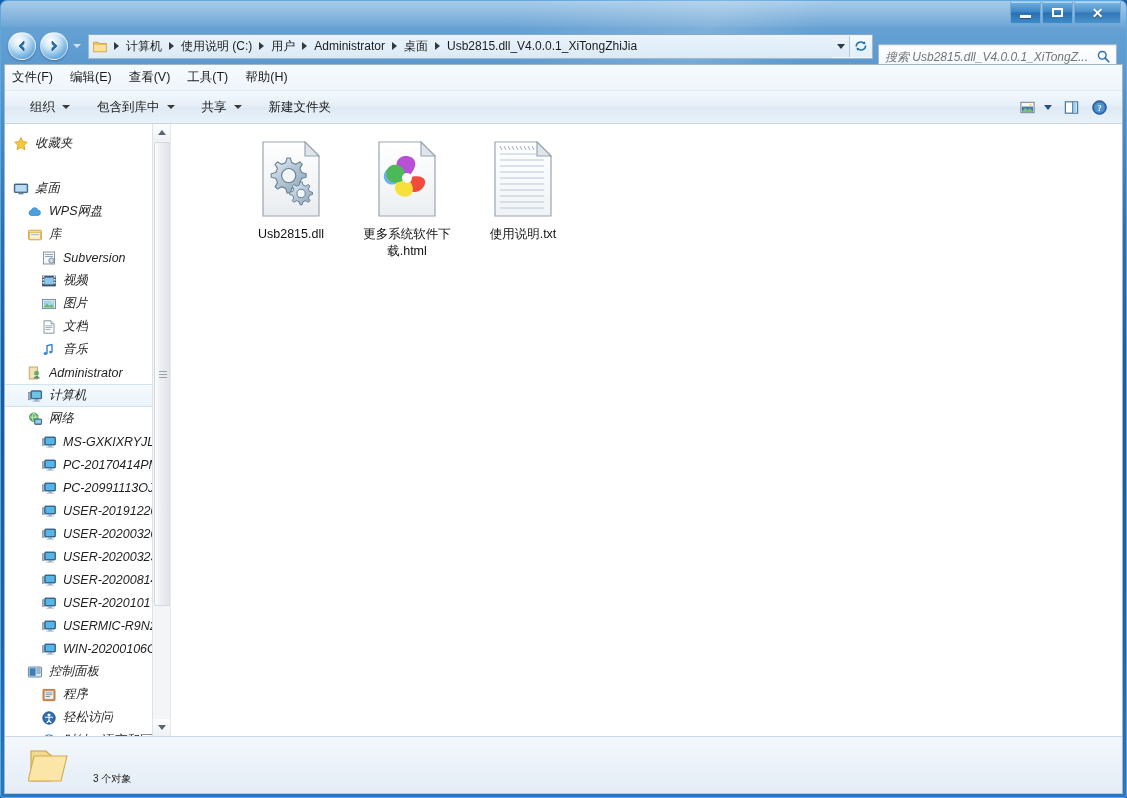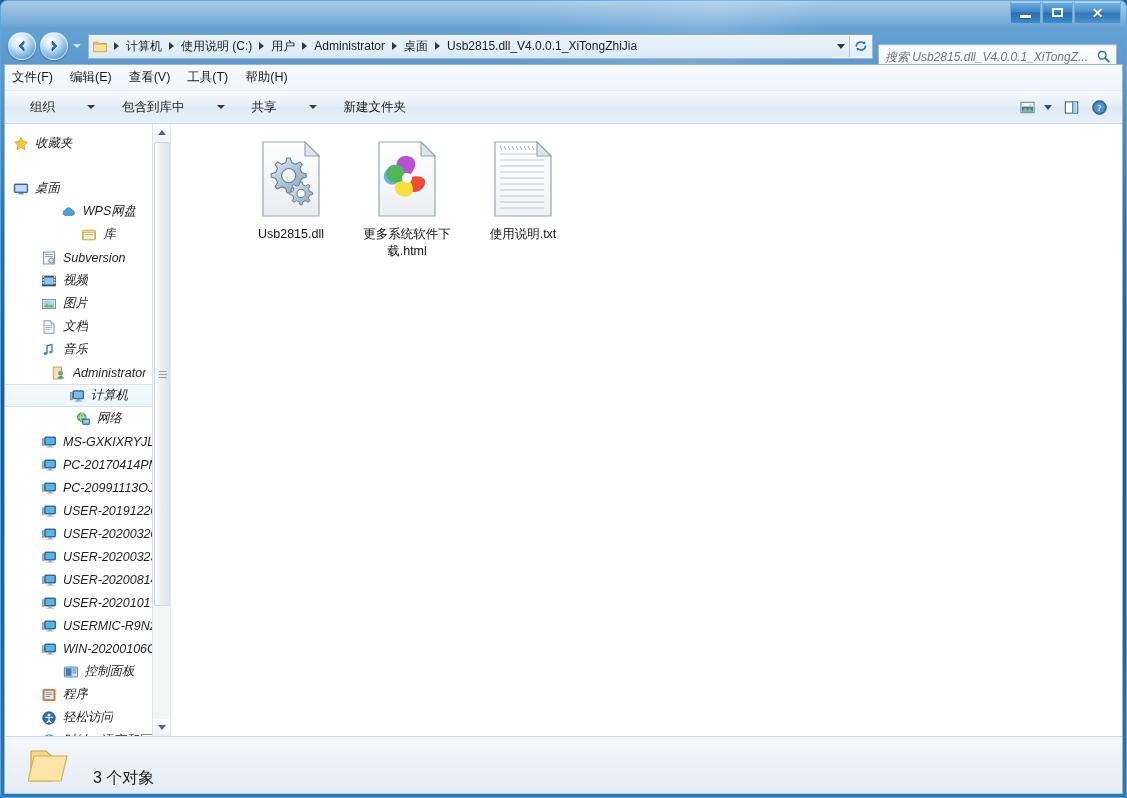--- a/index.html
+++ b/index.html
@@ -270,21 +270,20 @@
   }
   .tb-item {
     font-size: 12.5px;
     color: #1b1b1b;
     padding: 4px 7px;
     margin-right: 13px;
     display: flex;
     align-items: center;
     white-space: nowrap;
     border-radius: 2px;
-    gap: 25px;
   }
   .tb-caret {
     width: 0; height: 0;
     border-left: 4px solid transparent;
     border-right: 4px solid transparent;
     border-top: 4px solid #3a3a3a;
     margin-left: 7px;
   }
   .tb-right {
     margin-left: auto;
@@ -353,21 +352,21 @@
     height: 21px;
   }
   .nav-row .ico {
     width: 16px; height: 16px;
     margin-right: 6px;
     flex: 0 0 16px;
     display: flex; align-items: center; justify-content: center;
   }
   .nav-label { overflow: hidden; }
   .indent-0 { padding-left: 8px; }
-  .indent-1 { padding-left: 22px; justify-content: center; }
+  .indent-1 { padding-left: 22px; }
   .indent-2 { padding-left: 36px; }
   .nav-gap { height: 11px; }
 
   
   .nav-scrollbar {
     position: absolute;
     right: 0; top: 0;
     width: 17px; height: 612px;
     background: #f3f5f7;
     border-left: 1px solid #e0e3e6;
@@ -450,21 +449,21 @@
     align-items: center;
     padding-left: 22px;
   }
   .status-folder {
     width: 46px; height: 42px;
     flex: 0 0 46px;
     display: flex; align-items: center; justify-content: center;
     margin-right: 20px;
   }
   .status-text {
-    font-size: 16px;
+    font-size: 10px;
     color: #1b1b1b;
     margin-top: 26px;
   }
 </style>
 </head>
 <body>
 
 <div class="window">
 
   <div class="glass-frame"></div>

